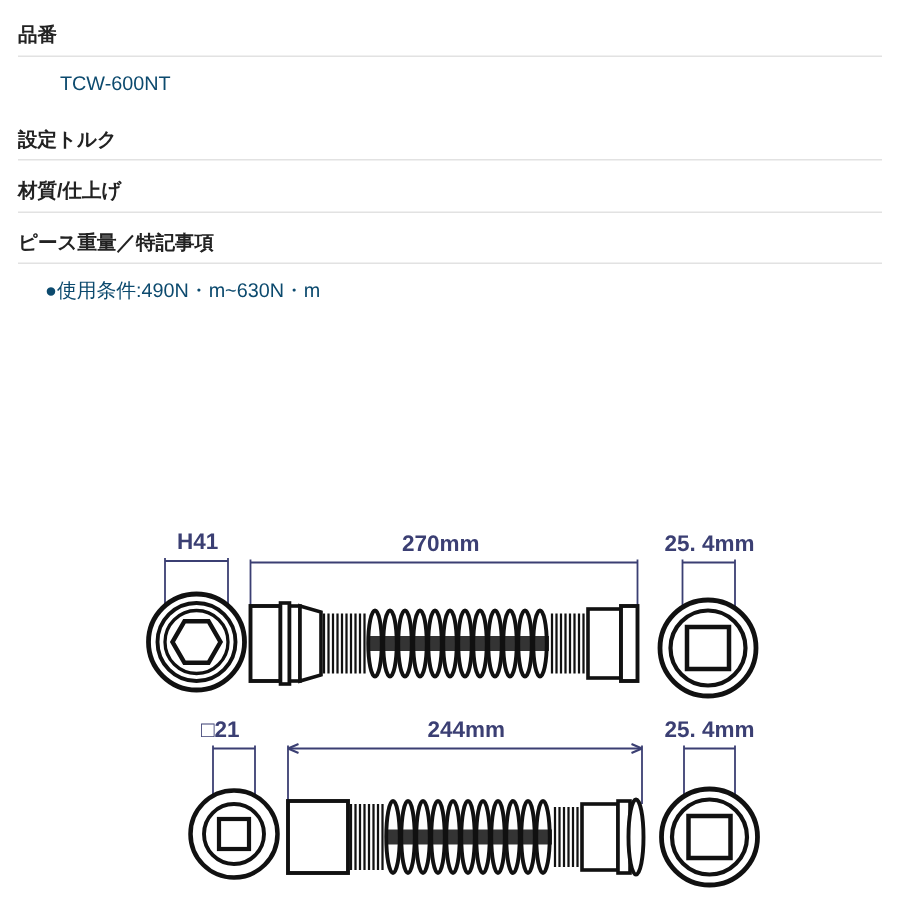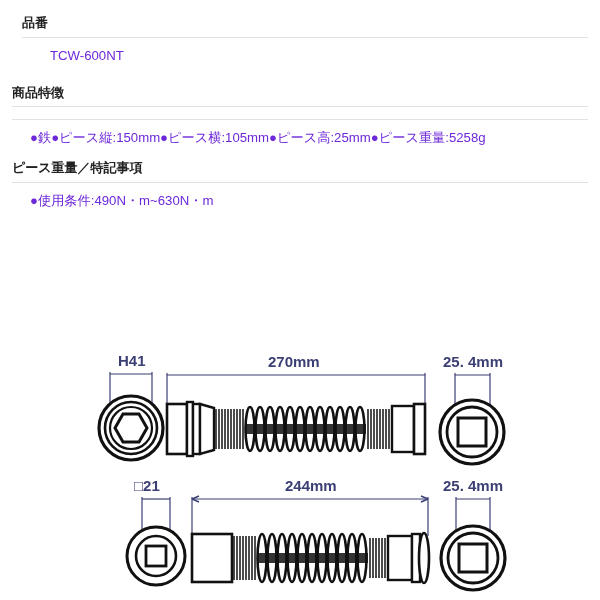--- a/index.html
+++ b/index.html
@@ -35,34 +35,34 @@
     padding: 0 0 6px 0;
   }
   .spec-rule {
     height: 1px;
     background: #e2e2e2;
     width: 100%;
     margin: 0 0 0 0;
   }
   .spec-body {
     font-size: 13.2px;
-    color: #6d28d9;
+    color: #0c4a6e;
     line-height: 1.52;
     padding: 8px 0 0 18px;
   }
   .spec-body .row {
     white-space: normal;
   }
   .spec-body .plain {
     padding-left: 10px;
   }
   .gap-after-sec1 { height: 19px; }
   .gap-after-sec2 { height: 12px; }
   .gap-after-sec3 { height: 12px; }
-  .sec-top-1 { padding-top: 15px; margin-left: 10px; }
+  .sec-top-1 { padding-top: 15px; }
 
   
   .drawing-wrap {
     position: absolute;
     left: 0;
     top: 340px;
     width: 600px;
     height: 260px;
     overflow: hidden;
   }
@@ -86,31 +86,29 @@
     <div class="spec-head">品番</div>
     <div class="spec-rule"></div>
     <div class="spec-body">
       <div class="row plain">TCW-600NT</div>
     </div>
   </div>
 
   <div class="gap-after-sec1"></div>
 
   <div class="spec-section">
-    <div class="spec-head">商品特徴</div>
+    <div class="spec-head">設定トルク</div>
     <div class="spec-rule"></div>
   </div>
 
   <div class="gap-after-sec2"></div>
 
   <div class="spec-section">
+    <div class="spec-head">材質/仕上げ</div>
     <div class="spec-rule"></div>
-    <div class="spec-body">
-      <div class="row">●鉄●ピース縦:150mm●ピース横:105mm●ピース高:25mm●ピース重量:5258g</div>
-    </div>
   </div>
 
   <div class="gap-after-sec3"></div>
 
   <div class="spec-section">
     <div class="spec-head">ピース重量／特記事項</div>
     <div class="spec-rule"></div>
     <div class="spec-body">
       <div class="row">●使用条件:490N・m~630N・m</div>
     </div>

